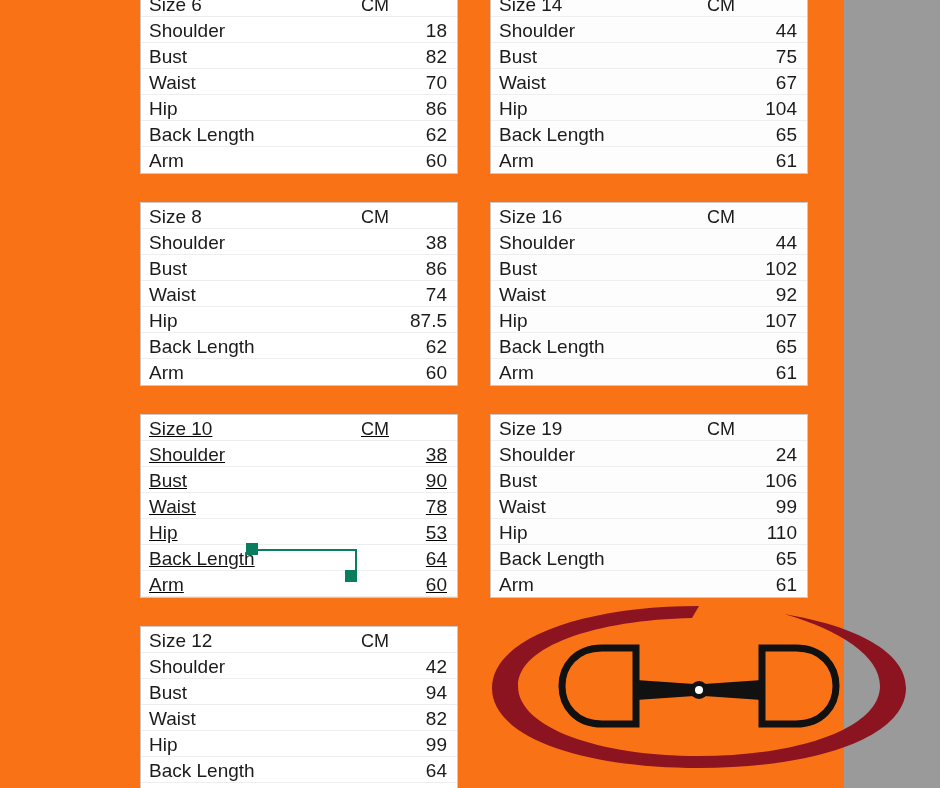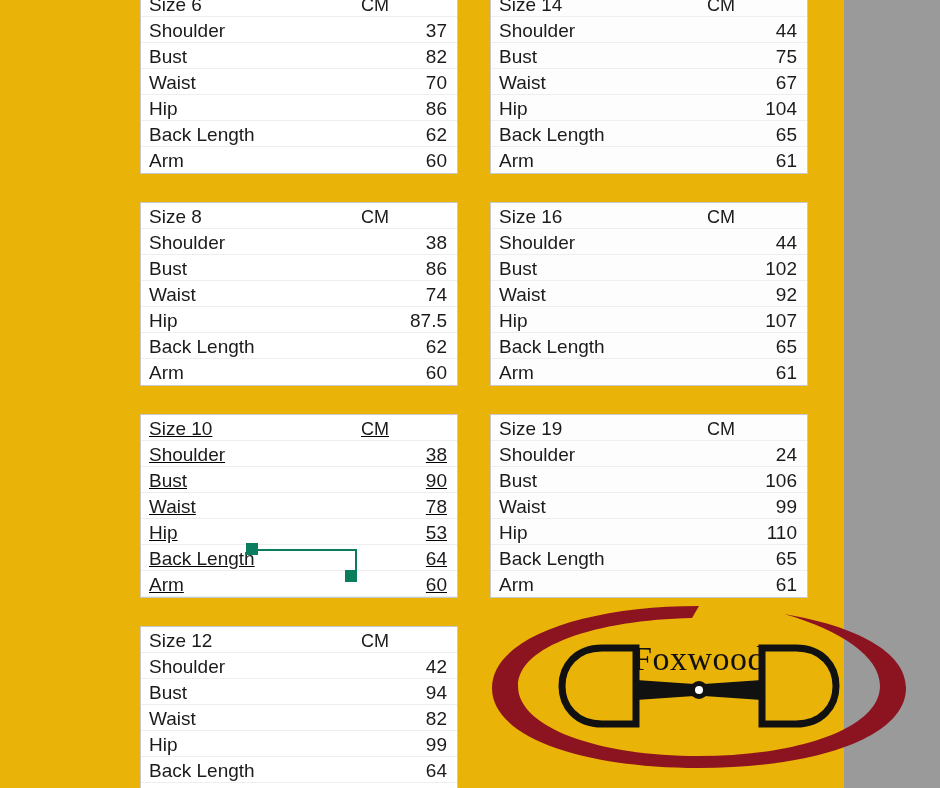--- a/index.html
+++ b/index.html
@@ -6,21 +6,21 @@
   html, body {
     margin: 0; padding: 0;
     width: 940px; height: 788px;
     background: #9a9a9a;
     font-family: "Liberation Sans", sans-serif;
     overflow: hidden;
   }
   #page {
     position: relative;
     width: 844px; height: 788px;
-    background: #eab308;
+    background: #f97316;
   }
 
   .col { position: absolute; }
   .col-left  { left: 140px; top: -10px; width: 318px; }
   .col-right { left: 490px; top: -10px; width: 318px; }
 
   .size-card {
     background: #ffffff;
     border: 1px solid #c9c9c9;
     margin-bottom: 28px;
@@ -114,21 +114,21 @@
 
   <div class="col col-left">
 
     <div class="size-card">
       <div class="row header">
         <span class="label">Size 6</span>
         <span class="value">CM</span>
       </div>
       <div class="row">
         <span class="label">Shoulder</span>
-        <span class="value">37</span>
+        <span class="value">18</span>
       </div>
       <div class="row">
         <span class="label">Bust</span>
         <span class="value">82</span>
       </div>
       <div class="row">
         <span class="label">Waist</span>
         <span class="value">70</span>
       </div>
       <div class="row">
@@ -367,17 +367,16 @@
                C 352 110, 338 128, 312 128
                L 278 128 L 278 52 Z" fill="none" stroke="#111111" stroke-width="7"></path>
 
       <polygon points="152,84 210,88 210,100 152,104" fill="#111111"></polygon>
       <polygon points="278,84 220,88 220,100 278,104" fill="#111111"></polygon>
 
       <circle cx="215" cy="94" r="9" fill="#111111"></circle>
       <circle cx="215" cy="94" r="4" fill="#ffffff"></circle>
     </svg>
     <div class="wordmark">
-      <div class="fox-text">Foxwood</div>
     </div>
   </div>
 
 </div>
 
 </body></html>

